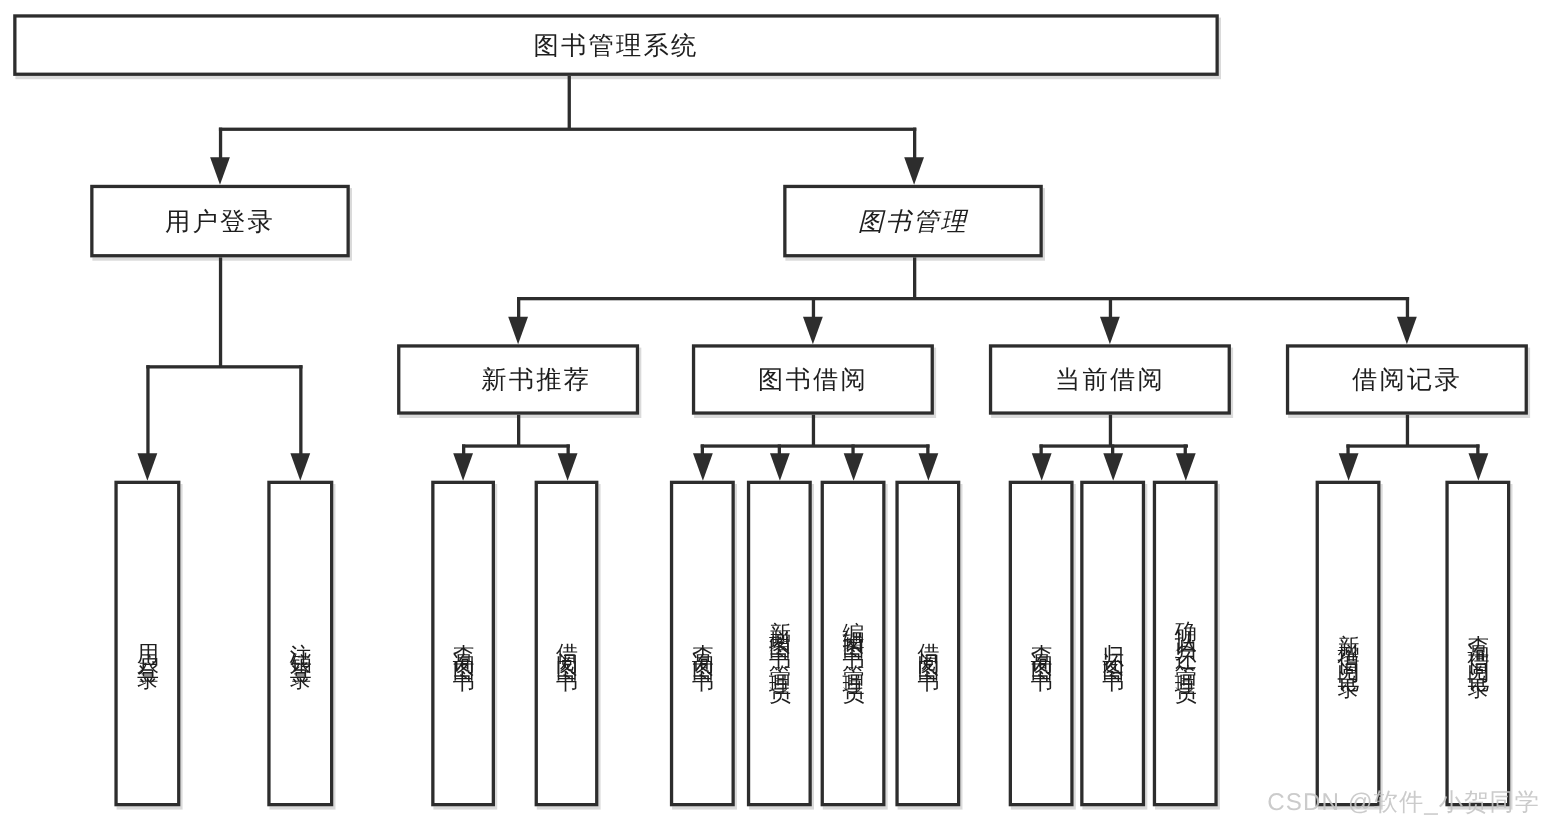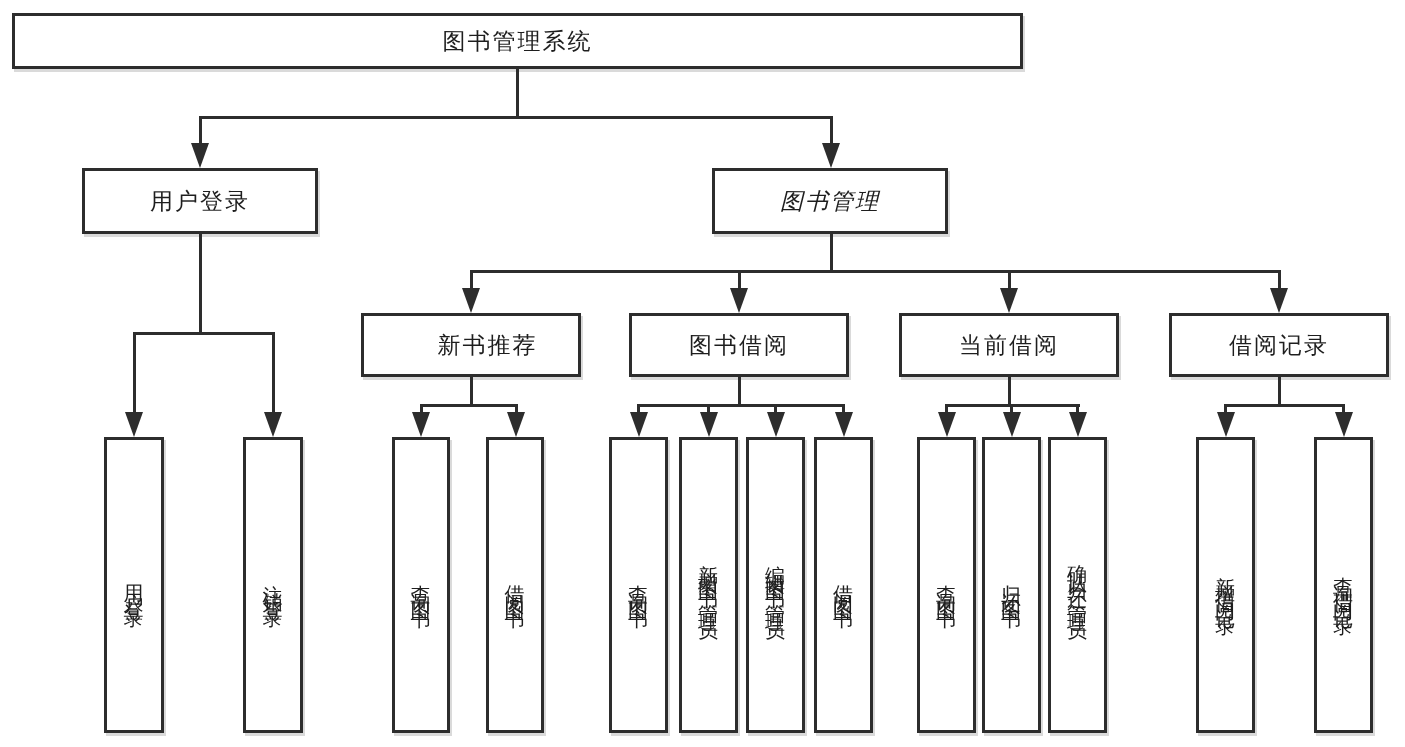--- a/index.html
+++ b/index.html
@@ -41,21 +41,21 @@
     font-size:22px;letter-spacing:1px;
     color:#c6c6c6;opacity:.9;white-space:nowrap;
     z-index:5;
   }
 </style>
 </head>
 <body>
 
 <div id="stage">
 
-  <div class="box rootnode" style="left:12px;top:13px;width:1011px;height:56px;justify-content:center;">
+  <div class="box rootnode" style="left:12px;top:13px;width:1096px;height:56px;justify-content:center;">
     <span>图书管理系统</span>
   </div>
 
   <div class="vline" style="left:516px;top:69px;height:49px;"></div>
   <div class="hline" style="left:199px;top:116px;width:634px;"></div>
   <div class="vline" style="left:199px;top:116px;height:31px;"></div>
   <div class="vline" style="left:830px;top:116px;height:31px;"></div>
   <div class="arrow" style="left:191px;top:143px;"></div>
   <div class="arrow" style="left:822px;top:143px;"></div>
 
@@ -164,14 +164,15 @@
   <div class="vline" style="left:1342px;top:404px;height:10px;"></div>
   <div class="arrow" style="left:1217px;top:412px;"></div>
   <div class="arrow" style="left:1335px;top:412px;"></div>
   <div class="box vcol" style="left:1196px;top:437px;width:59px;height:296px;">
     <span>新增借阅记录</span>
   </div>
   <div class="box vcol" style="left:1314px;top:437px;width:59px;height:296px;">
     <span>查询借阅记录</span>
   </div>
 
+  <div id="watermark">CSDN @软件_小贺同学</div>
 
 </div>
 
 </body></html>

